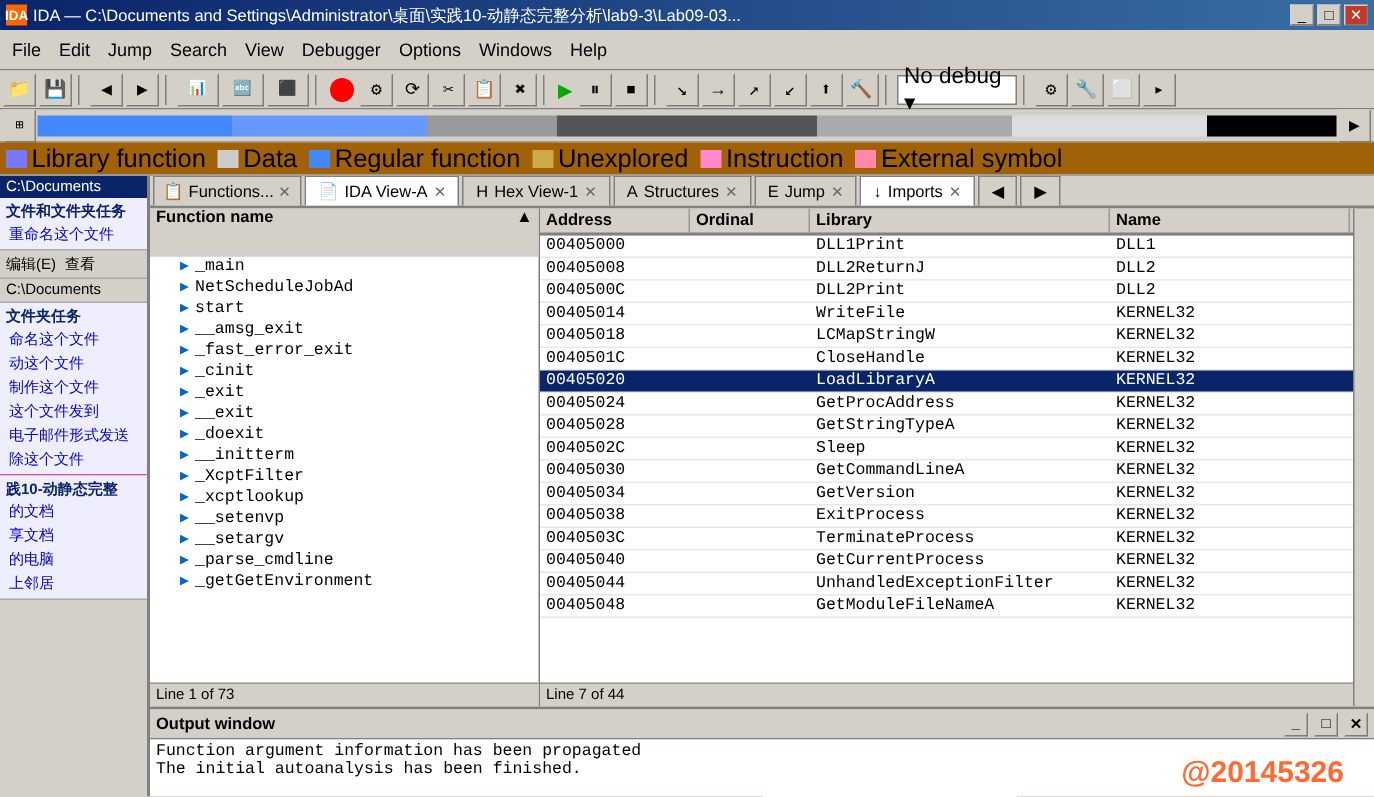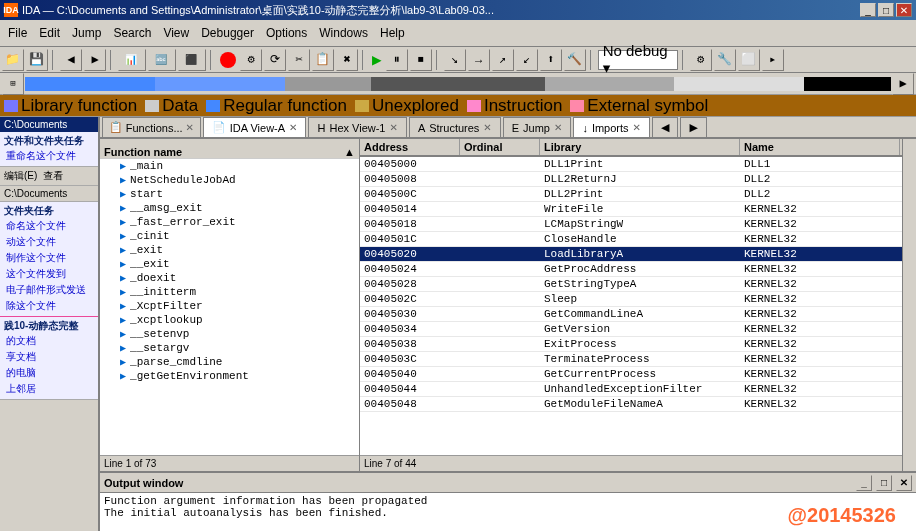--- a/index.html
+++ b/index.html
@@ -145,23 +145,23 @@
       background: #d4d0c8;
       border: 1px solid #808080;
       border-bottom: none;
       cursor: pointer;
       font-size: 11px;
       font-family: Arial;
       display: flex; align-items: center; gap: 3px;
     }
     .panel-header {
       background: #d4d0c8;
-      height: 20px;
-      display: flex;
-      align-items: flex-end;
+      height: 32px;
+      display: flex;
+      align-items: flex-start;
       padding: 0 4px;
       border-bottom: 1px solid #ccc;
       font-family: Arial;
       font-size: 11px;
       font-weight: bold;
     }
     .fn-list {
       flex: 1;
       overflow: hidden;
       font-size: 11px;

